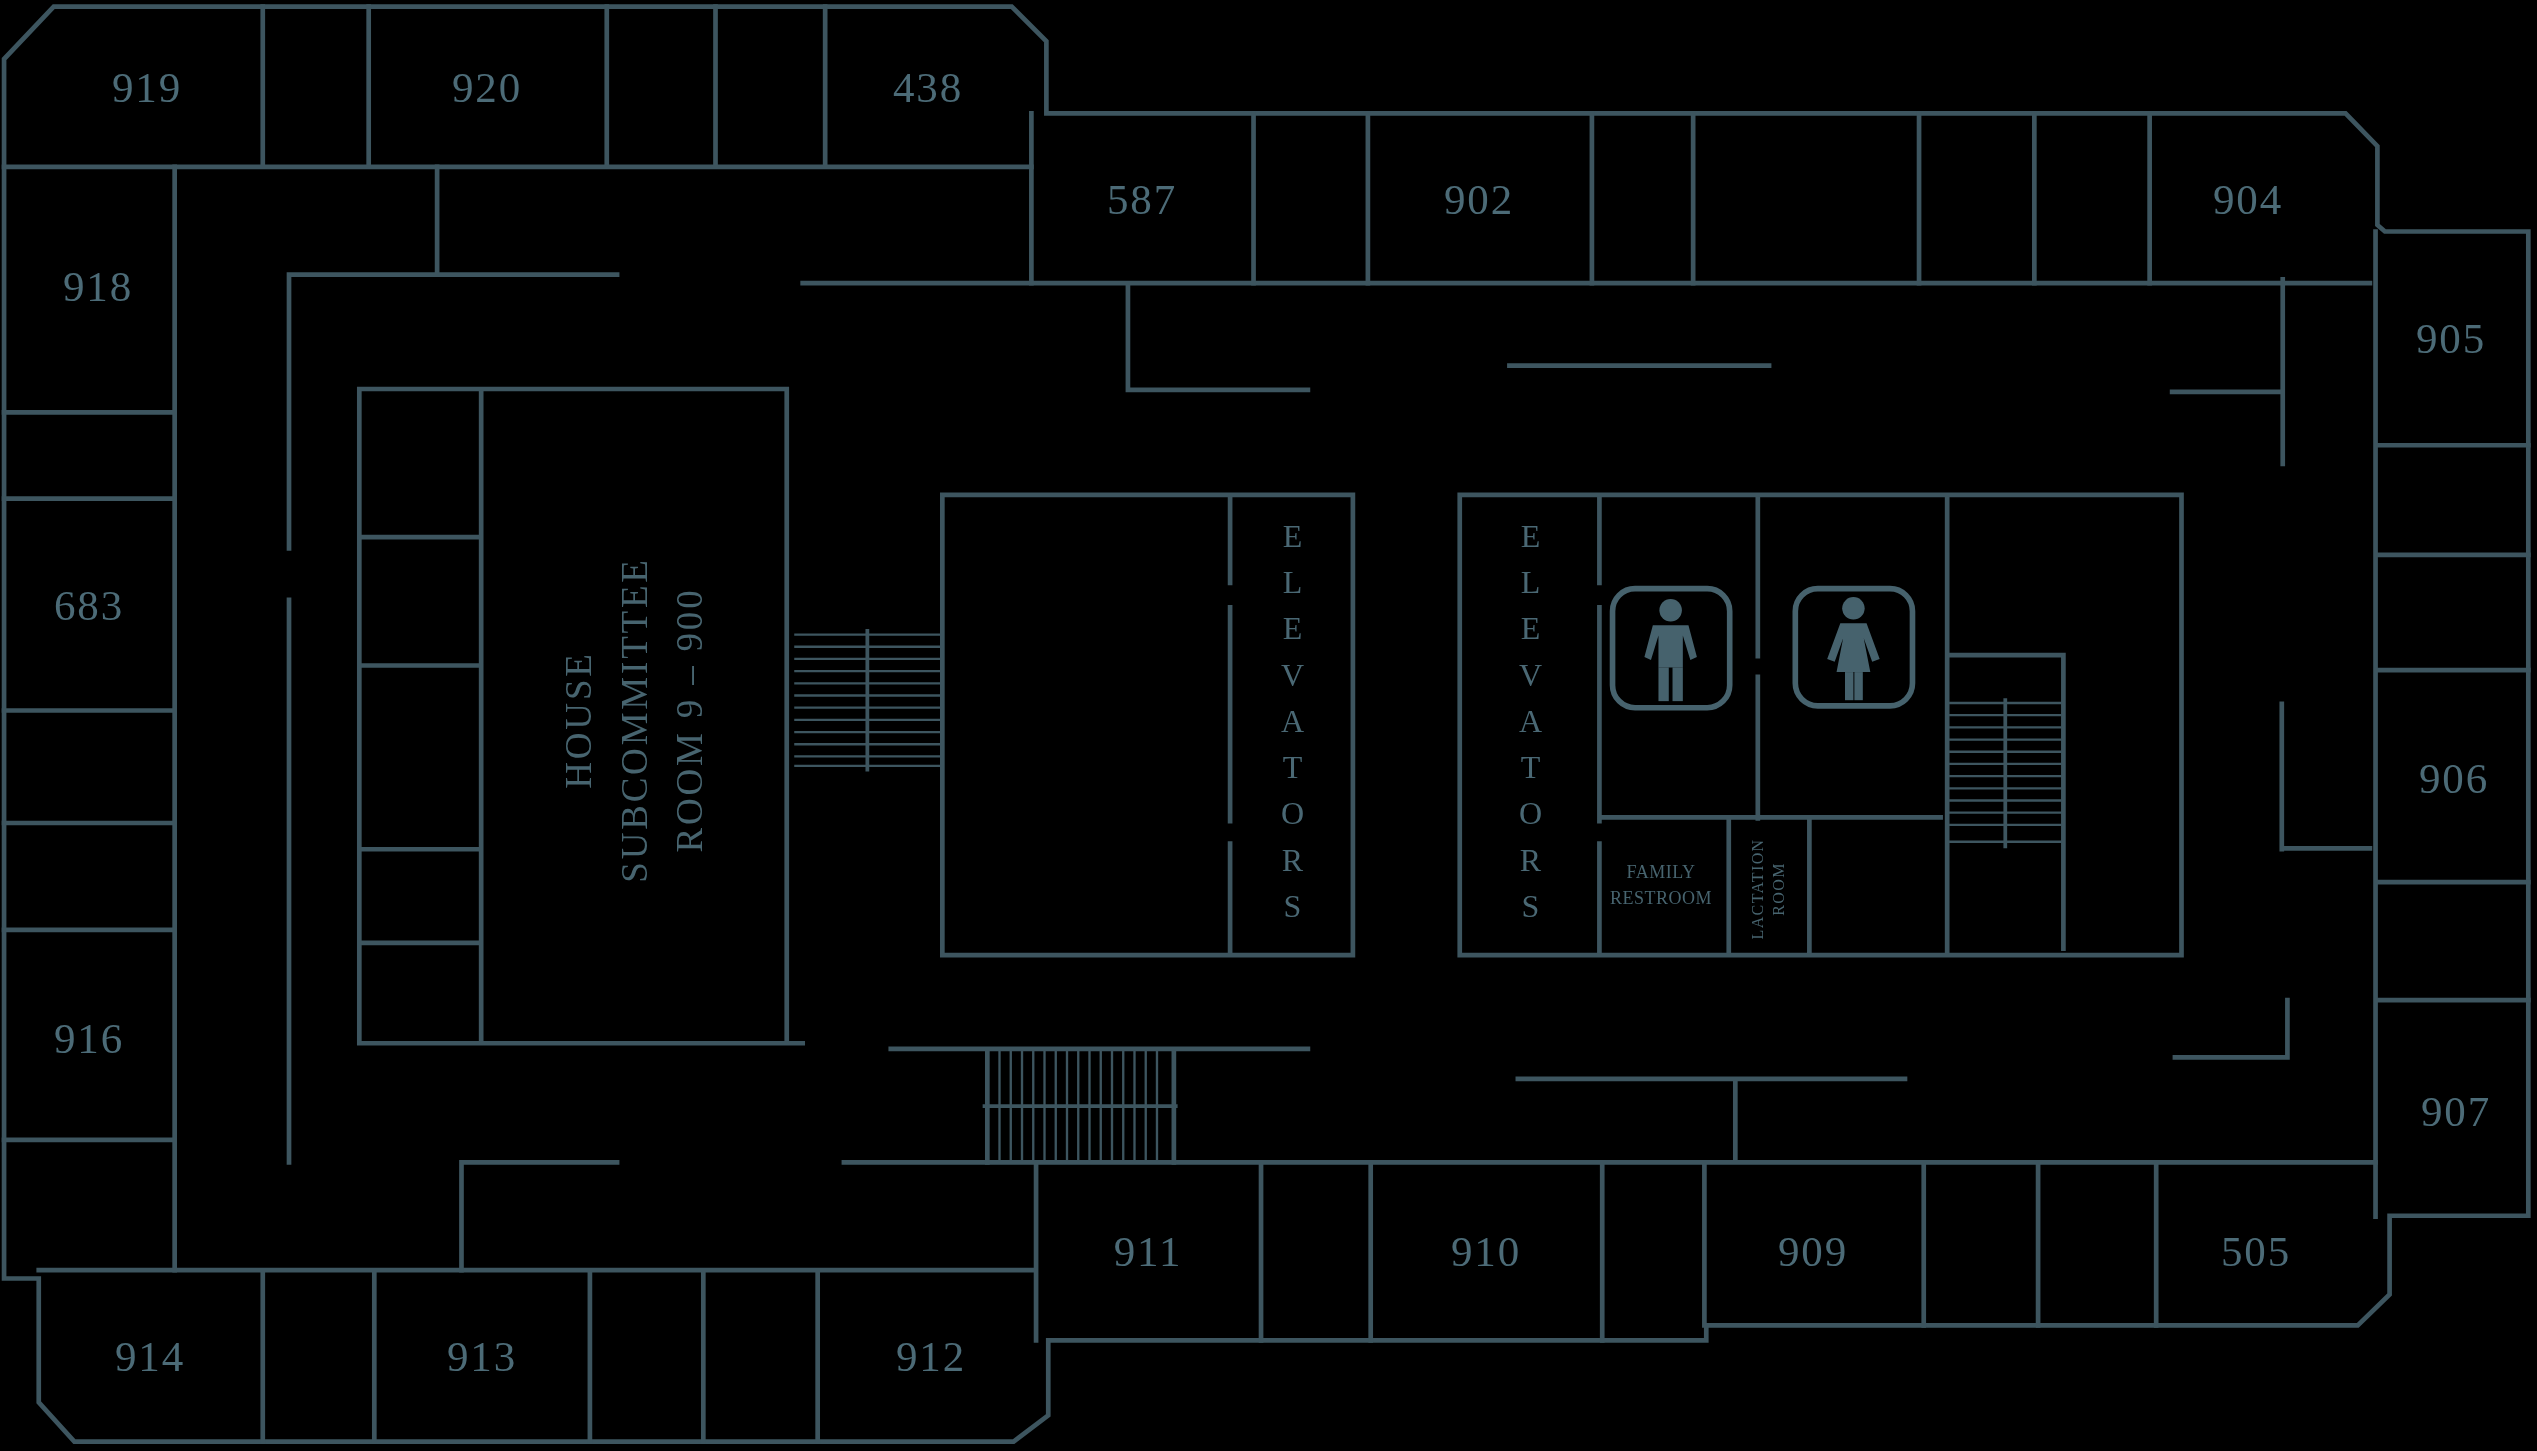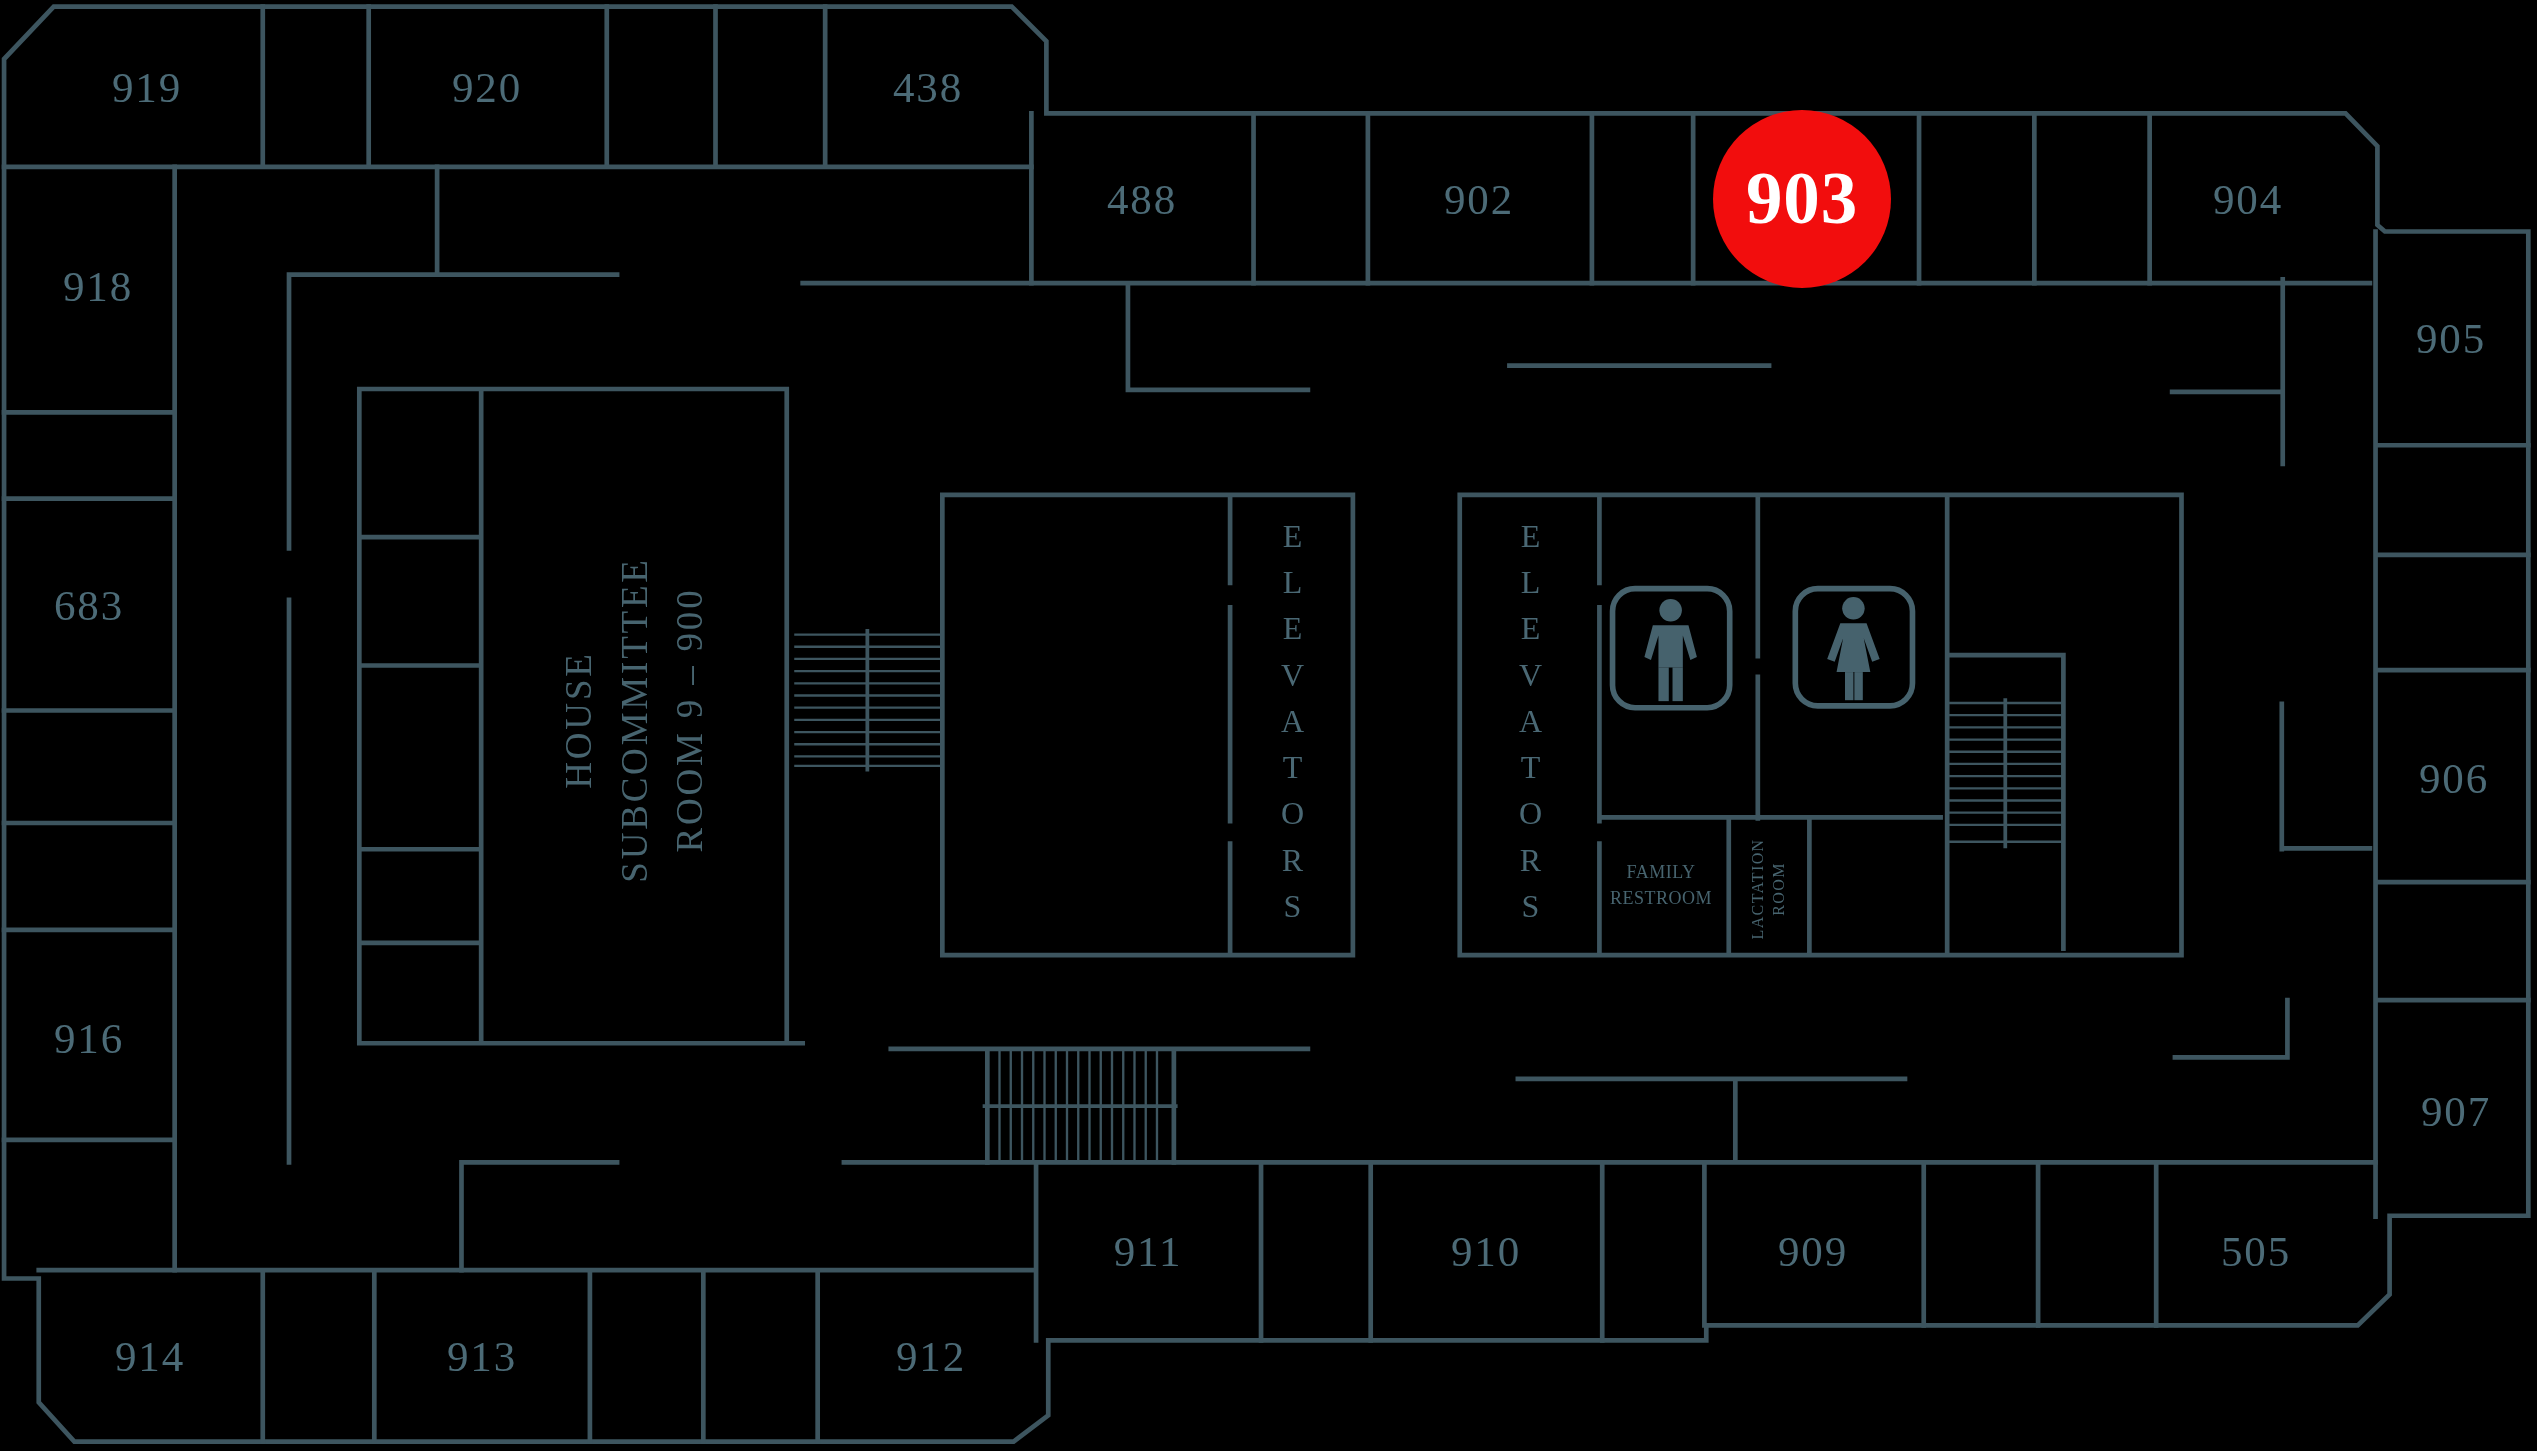--- a/index.html
+++ b/index.html
@@ -105,37 +105,36 @@
 
   <div class="room-label" style="left:147px;top:87px">919</div>
   <div class="room-label" style="left:487px;top:87px">920</div>
   <div class="room-label" style="left:928px;top:87px">438</div>
   <div class="room-label" style="left:98px;top:286px">918</div>
   <div class="room-label" style="left:89px;top:605px">683</div>
   <div class="room-label" style="left:89px;top:1038px">916</div>
   <div class="room-label" style="left:150px;top:1356px">914</div>
   <div class="room-label" style="left:482px;top:1356px">913</div>
   <div class="room-label" style="left:931px;top:1356px">912</div>
-  <div class="room-label" style="left:1142px;top:199px">488</div>
+  <div class="room-label" style="left:1142px;top:199px">587</div>
   <div class="room-label" style="left:1479px;top:199px">902</div>
   <div class="room-label" style="left:2248px;top:199px">904</div>
   <div class="room-label" style="left:2451px;top:338px">905</div>
   <div class="room-label" style="left:2454px;top:778px">906</div>
   <div class="room-label" style="left:2456px;top:1111px">907</div>
   <div class="room-label" style="left:1148px;top:1251px">911</div>
   <div class="room-label" style="left:1486px;top:1251px">910</div>
   <div class="room-label" style="left:1813px;top:1251px">909</div>
   <div class="room-label" style="left:2256px;top:1251px">505</div>
 
   <div class="vert-text" style="left:1292px;top:726px">ELEVATORS</div>
   <div class="vert-text" style="left:1530px;top:726px">ELEVATORS</div>
   <div class="rot-text subcommittee" style="left:634px;top:720px">HOUSE
 SUBCOMMITTEE
 ROOM 9 – 900</div>
   <div class="rot-text lactation" style="left:1769px;top:889px">LACTATION
 ROOM</div>
   <div class="family" style="left:1661px;top:885px">FAMILY
 RESTROOM</div>
 
-  <div class="marker">903</div>
 
 </div>
 
 
 </body></html>

